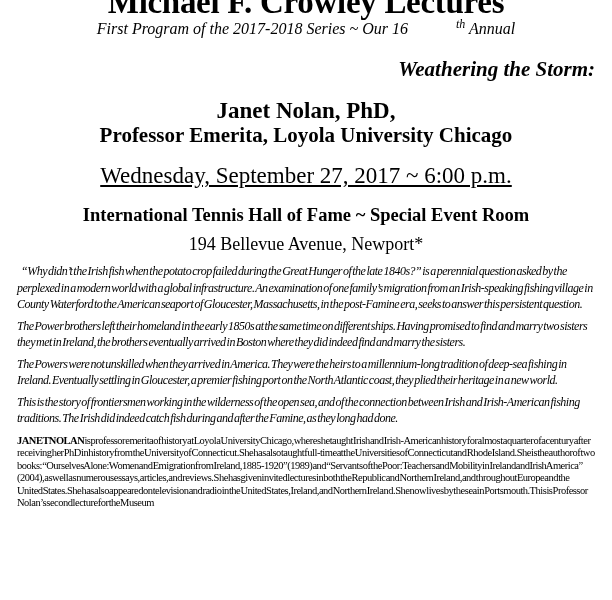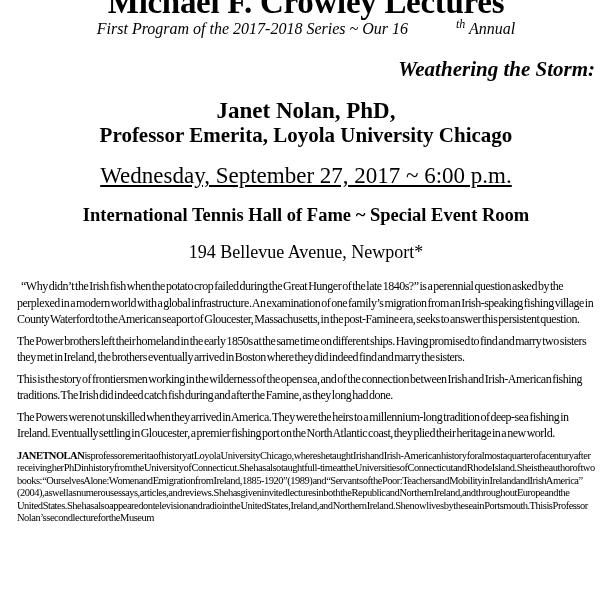--- a/index.html
+++ b/index.html
@@ -71,30 +71,31 @@
   }
   .event-venue {
     font-weight: bold;
     font-size: 18.5px;
     line-height: 22px;
     margin: 17px 0 0 0;
   }
   .event-address {
     font-size: 18px;
     line-height: 20px;
-    margin: 16px;
+    margin: 8px;
   }
 
   .body-text {
     margin-top: 9px;
     font-size: 12px;
     line-height: 16.5px;
     letter-spacing: -0.5px;
     word-spacing: -1.5px;
     text-align: left;
+    font-style: italic;
   }
   .body-text p {
     margin: 0 0 5px 0;
   }
   .body-text p.first {
     text-indent: 4px;
   }
 
   .bio {
     margin-top: 8px;
@@ -128,19 +129,19 @@
 
     <p class="event-venue">International Tennis Hall of Fame ~ Special Event Room</p>
 
     <p class="event-address">194 Bellevue Avenue, Newport*</p>
 
   </div>
 
   <div class="body-text">
     <p class="first">“Why didn’t the Irish fish when the potato crop failed during the Great Hunger of the late 1840s?” is a perennial question asked by the perplexed in a modern world with a global infrastructure. An examination of one family’s migration from an Irish-speaking fishing village in County Waterford to the American seaport of Gloucester, Massachusetts, in the post-Famine era, seeks to answer this persistent question.</p>
     <p>The Power brothers left their homeland in the early 1850s at the same time on different ships. Having promised to find and marry two sisters they met in Ireland, the brothers eventually arrived in Boston where they did indeed find and marry the sisters.</p>
+    <p>The Powers were not unskilled when they arrived in America. They were the heirs to a millennium-long tradition of deep-sea fishing in Ireland. Eventually settling in Gloucester, a premier fishing port on the North Atlantic coast, they plied their heritage in a new world.</p>
     <p>This is the story of frontiersmen working in the wilderness of the open sea, and of the connection between Irish and Irish-American fishing traditions. The Irish did indeed catch fish during and after the Famine, as they long had done.</p>
-    <p>The Powers were not unskilled when they arrived in America. They were the heirs to a millennium-long tradition of deep-sea fishing in Ireland. Eventually settling in Gloucester, a premier fishing port on the North Atlantic coast, they plied their heritage in a new world.</p>
   </div>
 
   <div class="bio"><span class="bio-lead">JANET NOLAN</span><span> is professor emerita of history at Loyola University Chicago, where she taught Irish and Irish-American history for almost a quarter of a century after receiving her PhD in history from the University of Connecticut. She has also taught full-time at the Universities of Connecticut and Rhode Island. She is the author of two books: “Ourselves Alone: Women and Emigration from Ireland, 1885-1920” (1989) and “Servants of the Poor: Teachers and Mobility in Ireland and Irish America” (2004), as well as numerous essays, articles, and reviews. She has given invited lectures in both the Republic and Northern Ireland, and throughout Europe and the United States. She has also appeared on television and radio in the United States, Ireland, and Northern Ireland. She now lives by the sea in Portsmouth. This is Professor Nolan’s second lecture for the Museum</span></div>
 
 </div>
 
 </body></html>

